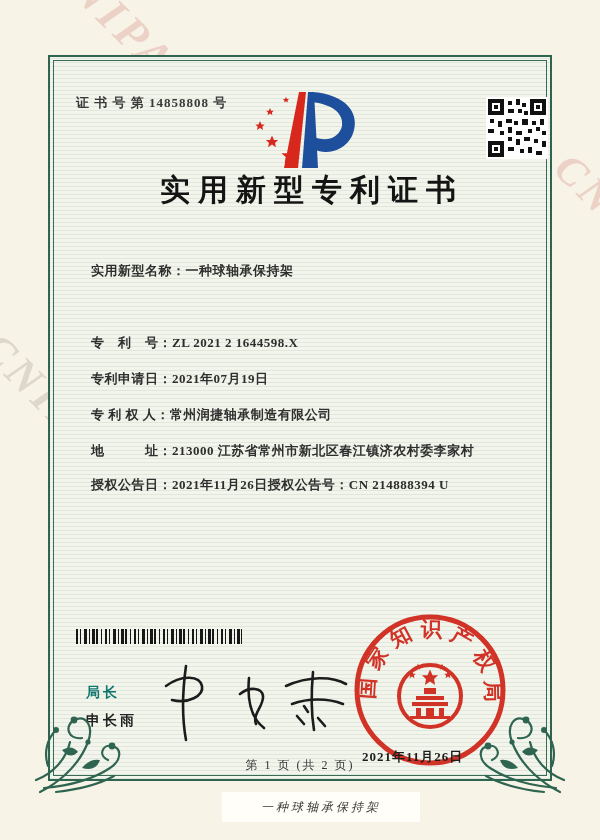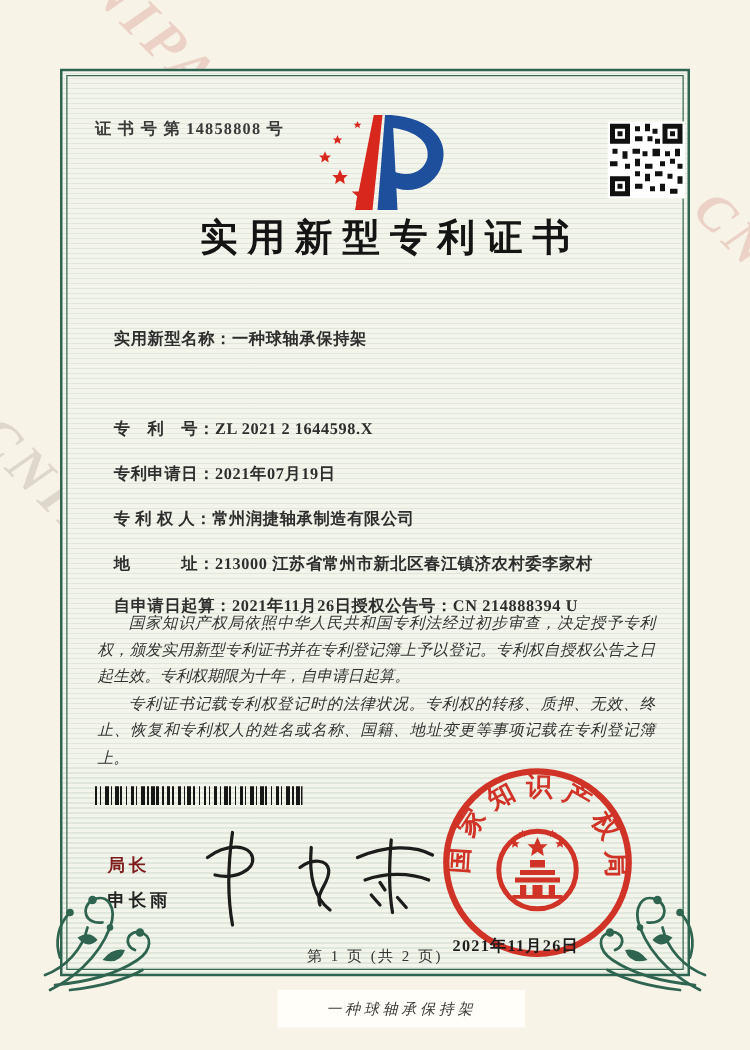--- a/index.html
+++ b/index.html
@@ -60,21 +60,21 @@
     position:absolute; left:76px; top:629px; width:166px; height:15px;
     background-image:repeating-linear-gradient(90deg,
       #161616 0 2px, transparent 2px 4px,
       #161616 4px 5px, transparent 5px 8px,
       #161616 8px 11px, transparent 11px 13px,
       #161616 13px 14px, transparent 14px 16px,
       #161616 16px 19px, transparent 19px 20px,
       #161616 20px 22px, transparent 22px 25px,
       #161616 25px 26px, transparent 26px 29px);
   }
-  .signer-title { position:absolute; left:86px; top:684px; font-size:14px; font-weight:bold; letter-spacing:3px; color:#7f1d1d; }
+  .signer-title { position:absolute; left:86px; top:684px; font-size:14px; font-weight:bold; letter-spacing:3px; color:#0f766e; }
   .signer-name  { position:absolute; left:86px; top:712px; font-size:14px; font-weight:bold; letter-spacing:3px; color:#222; }
   .signature { position:absolute; left:148px; top:660px; width:205px; height:88px; }
   .seal { position:absolute; left:352px; top:612px; width:156px; height:156px; opacity:0.94; }
   .seal-date {
     position:absolute; left:362px; top:748px; width:150px;
     font-size:13px; font-weight:600; letter-spacing:1px; color:#1d1d1d;
   }
   .page-number {
     position:absolute; left:48px; width:504px; top:757px;
     text-align:center; font-size:12px; letter-spacing:2px; color:#333;
@@ -211,27 +211,23 @@
   <div class="field-row" style="top:354px;">
     <span class="field-label">专利申请日：</span><span class="field-value">2021年07月19日</span>
   </div>
   <div class="field-row" style="top:390px;">
     <span class="field-label">专 利 权 人：</span><span class="field-value">常州润捷轴承制造有限公司</span>
   </div>
   <div class="field-row" style="top:426px;">
     <span class="field-label">地　　　址：</span><span class="field-value">213000 江苏省常州市新北区春江镇济农村委李家村</span>
   </div>
   <div class="field-row" style="top:460px;">
-    <span class="field-label">自申请日起算：</span><span class="field-value">2021年11月26日</span><span class="field-label grant-no">授权公告号：</span><span class="field-value">CN 214888394 U</span>
-  </div>
-
-  <div class="body-text">
-    <p>国家知识产权局依照中华人民共和国专利法经过初步审查，决定授予专利权，颁发实用新型专利证书并在专利登记簿上予以登记。专利权自授权公告之日起生效。专利权期限为十年，自申请日起算。</p>
-    <p>专利证书记载专利权登记时的法律状况。专利权的转移、质押、无效、终止、恢复和专利权人的姓名或名称、国籍、地址变更等事项记载在专利登记簿上。</p>
-  </div>
+    <span class="field-label">授权公告日：</span><span class="field-value">2021年11月26日</span><span class="field-label grant-no">授权公告号：</span><span class="field-value">CN 214888394 U</span>
+  </div>
+
 
   <div class="barcode"></div>
 
   <div class="signer-title">局长</div>
   <div class="signer-name">申长雨</div>
 
   <svg class="signature" viewBox="0 0 205 88">
     <g fill="none" stroke="#1c1c1c" stroke-width="2.6" stroke-linecap="round">
       <path d="M38,6 C34,34 34,58 38,80"></path>
       <path d="M18,26 C34,14 52,16 54,26 C56,36 40,44 24,40"></path>

